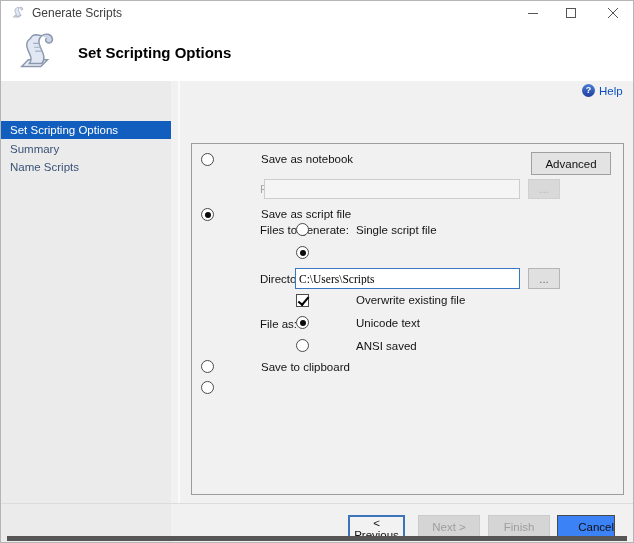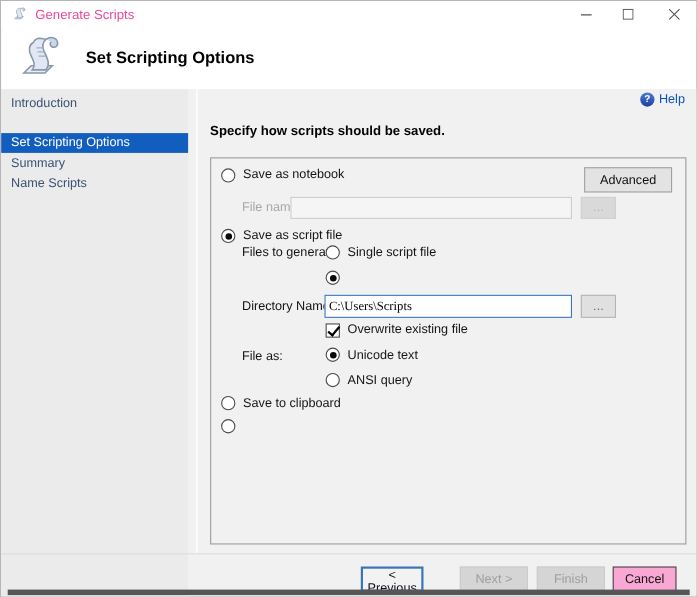--- a/index.html
+++ b/index.html
@@ -5,21 +5,21 @@
   * { box-sizing: border-box; margin: 0; padding: 0; }
   html,body { background:#cfcfcf; }
   .window{
     position:relative; width:634px; height:543px; background:#ffffff;
     border:1px solid #b5b5b5; overflow:hidden;
     font-family:"Liberation Sans", sans-serif; color:#141414;
   }
   
   .titlebar{ position:absolute; left:0; top:0; width:100%; height:24px; background:#fff; }
   .title-icon{ position:absolute; left:10px; top:5px; width:14px; height:14px; }
-  .title-text{ position:absolute; left:31px; top:5px; font-size:12px; color:#ec4899; }
+  .title-text{ position:absolute; left:31px; top:5px; font-size:12px; color:#404040; }
   .win-btn{ position:absolute; top:0; width:36px; height:24px; display:flex; align-items:center; justify-content:center; }
   
   .header-icon{ position:absolute; left:12px; top:29px; width:48px; height:46px; }
   .page-title{ position:absolute; left:77px; top:43px; font-size:15px; font-weight:bold; color:#000; }
   
   .body{ position:absolute; left:0; top:80px; width:634px; height:463px; background:#f1f1f1; }
   .sidebar{ position:absolute; left:0; top:0; width:170px; height:100%; background:#ebebeb; }
   .v-divider{ position:absolute; left:177px; top:0; width:2px; height:422px; background:#fafafa; }
   .nav-item{ position:absolute; left:0; width:170px; height:18px; line-height:18px;
              padding-left:9px; font-size:11.5px; color:#3a5276; cursor:default; }
@@ -27,37 +27,37 @@
   
   .help{ position:absolute; left:581px; top:3px; display:flex; align-items:center; cursor:pointer; }
   .help-icon{ display:inline-block; width:13px; height:13px; border-radius:50%;
               background:linear-gradient(#4b7fd6,#1c3f9e); color:#fff; font-size:9px;
               font-weight:bold; text-align:center; line-height:13px; }
   .help-label{ margin-left:4px; font-size:11.5px; color:#0b50bd; }
   
   .heading{ position:absolute; left:190px; top:31px; font-size:12px; font-weight:bold; color:#000; }
   .groupbox{ position:absolute; left:190px; top:62px; width:433px; height:352px;
              border:1px solid #9c9c9c; }
-  .lbl{ position:absolute; font-size:11.5px; color:#141414; white-space:nowrap; }
+  .lbl{ position:absolute; font-size:11.5px; color:#141414; white-space:nowrap;margin-left:40px; }
   .lbl.disabled{ color:#a8a8a8; }
   .radio{ position:absolute; width:13px; height:13px; border:1px solid #4a4a4a;
           border-radius:50%; background:#fff; }
   .radio.checked::after{ content:""; position:absolute; left:2.5px; top:2.5px;
           width:6px; height:6px; border-radius:50%; background:#0a0a0a; }
   .checkbox{ position:absolute; width:13px; height:13px; border:1px solid #4a4a4a; background:#fff; }
   .checkbox.checked::after{ content:""; position:absolute; left:1px; top:2px; width:9px; height:4px;
           border-left:2px solid #000; border-bottom:2px solid #000; transform:rotate(-50deg); }
   .txt-input{ position:absolute; font-family:"Liberation Sans",sans-serif; font-size:11.5px;
           padding:0 3px; outline:none; }
   .txt-input.focused{ border:1px solid #3a77c2; background:#fff; color:#000; }
   .txt-input.disabled{ border:1px solid #cdcdcd; background:#f5f5f5; }
   .btn{ position:absolute; font-family:"Liberation Sans",sans-serif; font-size:11.5px;
         background:#e3e3e3; border:1px solid #a0a0a0; color:#111; cursor:pointer; }
   .btn.focused{ border:2px solid #3d74b9; background:#f2f2f2; }
-  .btn.dark-border{ border:1px solid #4a4a4a; background:#f9a8d4; }
+  .btn.dark-border{ border:1px solid #4a4a4a; background:#3b82f6;text-align:right; }
   .btn:disabled, .btn.disabled{ background:#d5d5d5; border:1px solid #cbcbcb; color:#9e9e9e; cursor:default; }
   .browse{ color:#6e6e6e; background:#e0e0e0; border:1px solid #b5b5b5; }
   .browse.disabled{ background:#d9d9d9; border:1px solid #d0d0d0; color:#b5b5b5; }
   .h-divider{ position:absolute; left:0; top:502px; width:634px; height:1px; background:#dcdcdc; }
   .bottom-edge{ position:absolute; left:6px; right:6px; bottom:1px; height:5px; background:#565656; }
 </style>
 </head>
 <body>
 
 <div class="window">
@@ -89,33 +89,31 @@
   <svg class="header-icon" viewBox="0 0 48 48">
     <path d="M8 38 L28 38 L35 31 L15 31 Z" fill="#e7ecf5" stroke="#8a97ad" stroke-width="1.5"></path>
     <path d="M17 9 C13 11 12 16 15 22 C18 28 19 31 16 35 L29 35 C33 30 31 25 28 19 C25 13 25 9 29 6 L23 5 C20 5 18 7 17 9 Z" fill="#e2e8f3" stroke="#8a97ad" stroke-width="1.5"></path>
     <path d="M29 6 C33 3 39 4 40 9 C40.8 12.5 37 14.5 34.5 13 C32.8 12 32.5 9.5 34 8.5" fill="#ccd6e8" stroke="#8a97ad" stroke-width="1.5"></path>
     <path d="M20 14 H27 M21 18 H28 M22 22 H29" stroke="#9fadc4" stroke-width="1.2" fill="none"></path>
   </svg>
   <h1 class="page-title">Set Scripting Options</h1>
 
   <div class="body">
     <div class="sidebar">
-      <div class="nav-item" style="top:4px">Introduction</div>
       <div class="nav-item selected" style="top:40px">Set Scripting Options</div>
       <div class="nav-item" style="top:59px">Summary</div>
       <div class="nav-item" style="top:77px">Name Scripts</div>
     </div>
     <div class="v-divider"></div>
 
     <div class="help">
       <span class="help-icon">?</span>
       <span class="help-label">Help</span>
     </div>
 
-    <div class="heading">Specify how scripts should be saved.</div>
 
     <div class="groupbox">
 
       <span class="radio" style="left:9px;top:9px"></span>
       <span class="lbl" style="left:29px;top:9px">Save as notebook</span>
       <button class="btn" style="left:339px;top:8px;width:80px;height:23px">Advanced</button>
 
       <span class="lbl disabled" style="left:28px;top:39px">File name:</span>
       <input class="txt-input disabled" style="left: 72px; top: 35px; width: 256px; height: 20px;" disabled="" value="">
       <button class="btn browse disabled" style="left:336px;top:35px;width:32px;height:20px" disabled="">...</button>
@@ -132,29 +130,29 @@
       <input class="txt-input focused" style="left: 103px; top: 124px; width: 225px; height: 21px; font-family: Liberation Serif, serif;" value="C:\Users\Scripts">
       <button class="btn browse" style="left:336px;top:124px;width:32px;height:21px">...</button>
 
       <span class="checkbox checked" style="left:104px;top:150px"></span>
       <span class="lbl" style="left:124px;top:150px">Overwrite existing file</span>
 
       <span class="lbl" style="left:28px;top:174px">File as:</span>
       <span class="radio checked" style="left:104px;top:172px"></span>
       <span class="lbl" style="left:124px;top:173px">Unicode text</span>
       <span class="radio" style="left:104px;top:195px"></span>
-      <span class="lbl" style="left:124px;top:196px">ANSI query</span>
+      <span class="lbl" style="left:124px;top:196px">ANSI saved</span>
 
       <span class="radio" style="left:9px;top:216px"></span>
       <span class="lbl" style="left:29px;top:217px">Save to clipboard</span>
 
       <span class="radio" style="left:9px;top:237px"></span>
     </div>
   </div>
 
   <div class="h-divider"></div>
-  <button class="btn focused" style="left:327px;top:514px;width:57px;height:23px">&lt; Previous</button>
+  <button class="btn focused" style="left:347px;top:514px;width:57px;height:23px">&lt; Previous</button>
   <button class="btn disabled" style="left:487px;top:514px;width:62px;height:23px" disabled="">Finish</button>
   <button class="btn disabled" style="left:417px;top:514px;width:62px;height:23px" disabled="">Next &gt;</button>
   <button class="btn dark-border" style="left:556px;top:514px;width:58px;height:23px">Cancel</button>
 
   <div class="bottom-edge"></div>
 </div>
 
 </body></html>

